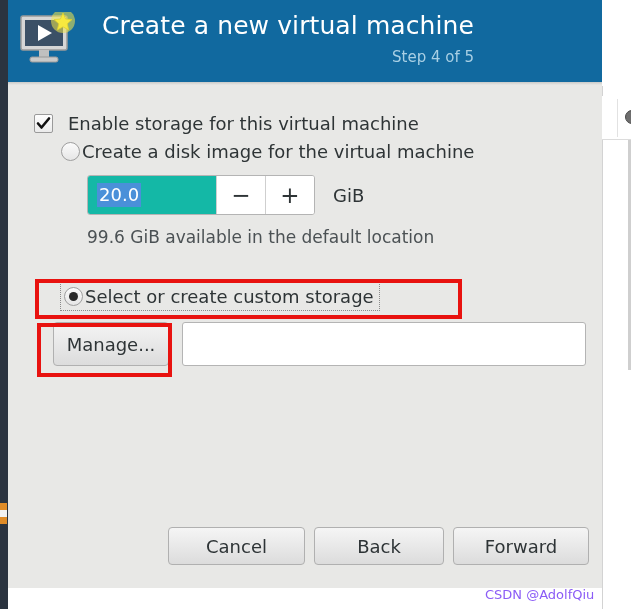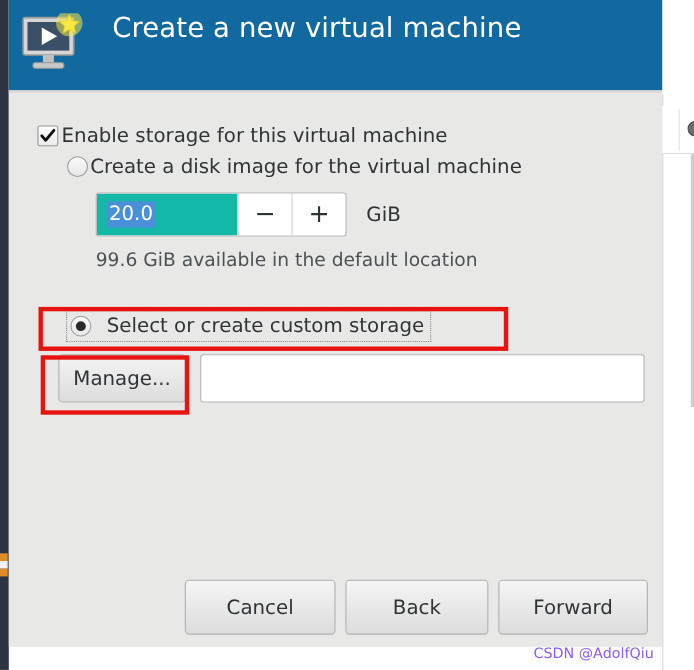--- a/index.html
+++ b/index.html
@@ -183,21 +183,21 @@
     width: 594px;
     height: 420px;
   }
 
   .row-checkbox {
     position: absolute;
     left: 26px;
     top: 28px;
     display: flex;
     align-items: center;
-    gap: 3px;
+    gap: 15px;
   }
   .checkbox {
     width: 19px;
     height: 19px;
     border: 1px solid #9a9a9a;
     border-radius: 2px;
     background: linear-gradient(to bottom, #fdfdfd, #ebebeb);
     box-sizing: border-box;
     position: relative;
     flex: none;
@@ -298,21 +298,21 @@
     color: #4b5154;
     white-space: nowrap;
   }
 
   .row-radio2 {
     position: absolute;
     left: 52px;
     top: 197px;
     display: flex;
     align-items: center;
-    gap: 14px;
+    gap: 2px;
     padding: 3px 5px 3px 3px;
     border: 1px dotted #8a8a8a;
     box-sizing: border-box;
   }
 
   
   .row-manage {
     position: absolute;
     left: 45px;
     top: 237px;
@@ -356,21 +356,21 @@
   .footer {
     position: absolute;
     left: 0px;
     top: 505px;
     width: 594px;
     height: 83px;
   }
   .btn {
     position: absolute;
     top: 22px;
-    height: 50px;
+    height: 38px;
     border: 1px solid #b0b0b0;
     border-radius: 4px;
     background: linear-gradient(to bottom, #f5f5f5, #dcdcdc);
     font-size: 18px;
     color: #2e3436;
     display: flex;
     align-items: center;
     justify-content: center;
     box-sizing: border-box;
   }
@@ -413,20 +413,21 @@
           <rect x="7" y="8" width="38" height="26" fill="#3b5066"></rect>
           <polygon points="20,13 34,21 20,29" fill="#ffffff"></polygon>
           <rect x="21" y="38" width="10" height="7" fill="#c0c0c0"></rect>
           <rect x="12" y="45" width="28" height="5" rx="2" fill="#c9c9c9" stroke="#9a9a9a" stroke-width="1"></rect>
           <circle cx="45" cy="9" r="12" fill="#f2e84c" opacity="0.55"></circle>
           <polygon points="45,1 47.6,7 54,7.6 49.2,11.8 50.7,18 45,14.8 39.3,18 40.8,11.8 36,7.6 42.4,7" fill="#f7e93f" stroke="#ded02e" stroke-width="0.8"></polygon>
         </svg>
       </div>
       <div class="header-text">
         <div class="header-title">Create a new virtual machine</div>
+        <div class="header-step">Step 4 of 5</div>
       </div>
     </div>
     <div class="header-shadow"></div>
 
     <div class="form">
 
       <div class="row-checkbox">
         <span class="checkbox">
           <svg width="15" height="15" viewBox="0 0 15 15">
             <path d="M2 7.5 L5.5 11.5 L13 2.5" stroke="#111111" stroke-width="2.6" fill="none" stroke-linecap="round" stroke-linejoin="round"></path>

